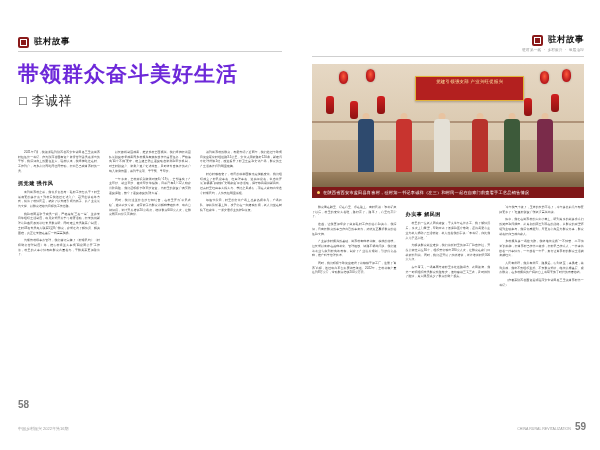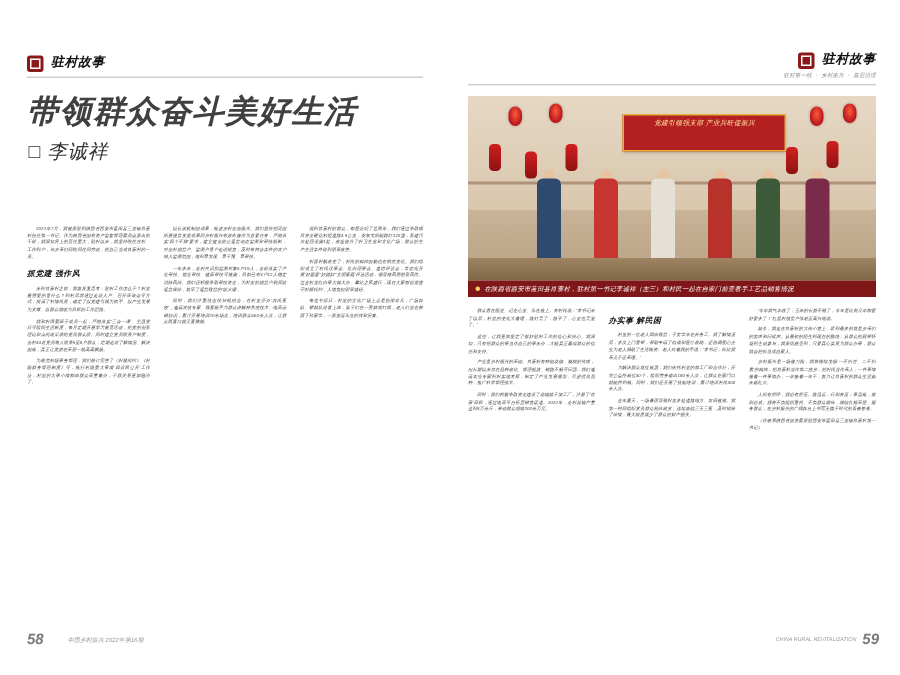--- a/index.html
+++ b/index.html
@@ -19,21 +19,20 @@
     height: 450px;
     background: #ffffff;
   }
   
   .page {
     position: absolute;
     top: 0;
     width: 300px;
     height: 450px;
     background: #ffffff;
-    font-style: italic;
   }
   .page.left { left: 0; border-right: 1px solid #e9e9e9; }
   .page.right { left: 300px; }
 
   
   .l-header {
     position: absolute;
     left: 18px;
     top: 36px;
     display: flex;
@@ -70,21 +69,21 @@
   }
 
   
   .title {
     position: absolute;
     left: 18px;
     top: 60px;
     font-size: 21px;
     font-weight: bold;
     letter-spacing: 1px;
-    color: #404040;
+    color: #6d28d9;
     white-space: nowrap;
   }
   .byline {
     position: absolute;
     left: 19px;
     top: 92px;
     font-size: 13px;
     color: #333;
     letter-spacing: 0.5px;
   }
@@ -116,22 +115,23 @@
     margin: 5px 0 3px 0;
     text-indent: 0;
   }
 
   
   .l-footer {
     position: absolute;
     left: 18px;
     bottom: 18px;
     display: flex;
-    align-items: center;
+    align-items: flex-start;
     gap: 16px;
+    flex-direction: column;
   }
   .folio {
     font-size: 10px;
     font-weight: bold;
     color: #7a7a7a;
   }
   .folio-txt {
     font-size: 4px;
     color: #999;
     padding-bottom: 1px;
@@ -283,21 +283,21 @@
     display: flex;
     gap: 9px;
   }
   .r-cols .col { width: 84.6px; }
 
   .r-footer {
     position: absolute;
     right: 14px;
     bottom: 18px;
     display: flex;
-    align-items: center;
+    align-items: flex-end;
     gap: 4px;
   }
   .r-footer .folio-txt { font-size: 3.6px; }
 </style>
 </head>
 <body>
 
 <div class="spread">
 
   <div class="page left">

